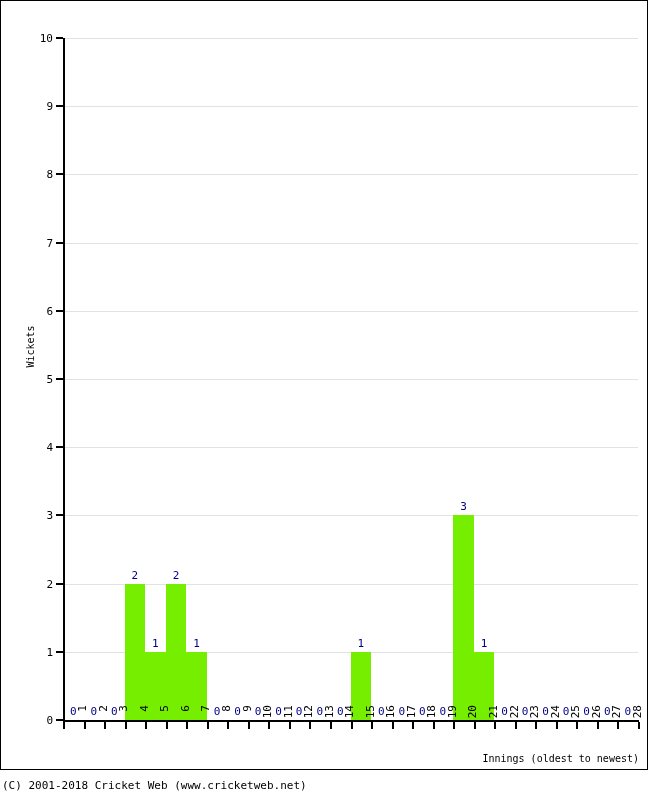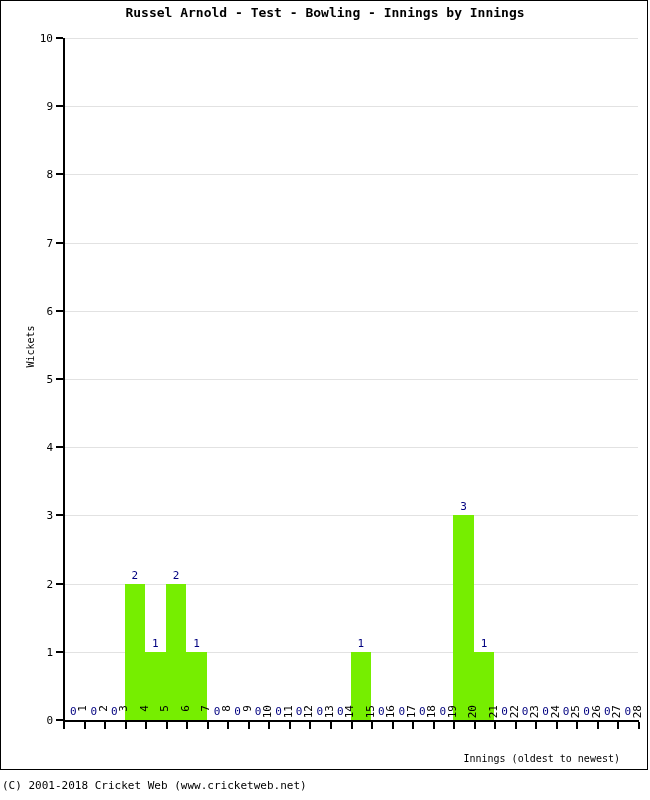--- a/index.html
+++ b/index.html
@@ -111,21 +111,21 @@
     font-size: 11px;
     line-height: 11px;
     white-space: nowrap;
     transform: rotate(-90deg);
     transform-origin: left top;
     text-align: right;
     width: 26px;
   }
   #x-axis-title {
     position: absolute;
-    right: 27px;
+    right: 8px;
     top: 752px;
     font-size: 10px;
     white-space: nowrap;
     text-align: right;
   }
   .bar {
     position: absolute;
     bottom: 0;
     background: #76ee00;
   }
@@ -145,21 +145,20 @@
     line-height: 12px;
     white-space: nowrap;
     color: #000000;
   }
 </style>
 </head>
 <body>
 
 <div id="chart-frame">
 
-  <div id="chart-title">Russel Arnold - Test - Bowling - Innings by Innings</div>
 
   <div id="plot-area">
     <div id="plot-bg"></div>
     <div id="gridlines">
         <div class="gridline" style="top: 682px;"></div>
         <div class="gridline" style="top: 613.8px;"></div>
         <div class="gridline" style="top: 545.6px;"></div>
         <div class="gridline" style="top: 477.4px;"></div>
         <div class="gridline" style="top: 409.2px;"></div>
         <div class="gridline" style="top: 341px;"></div>

